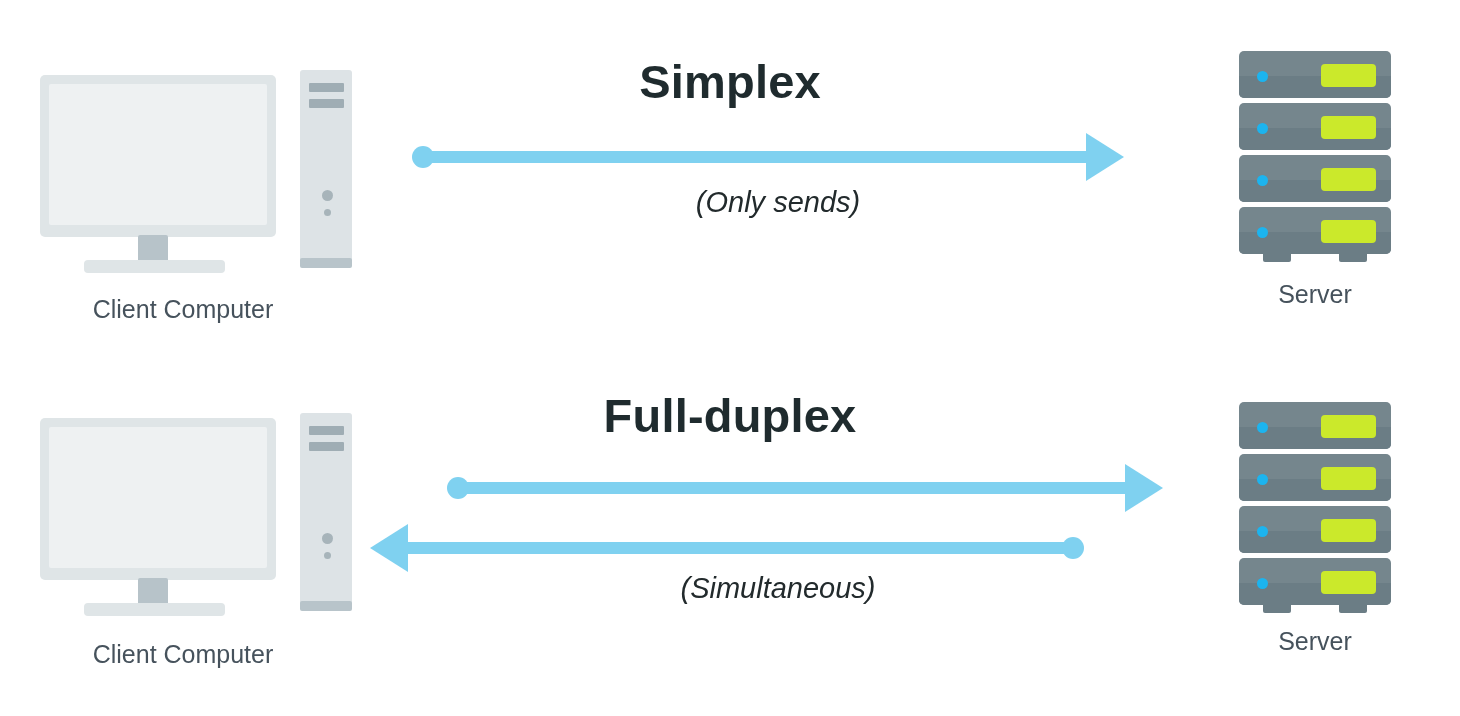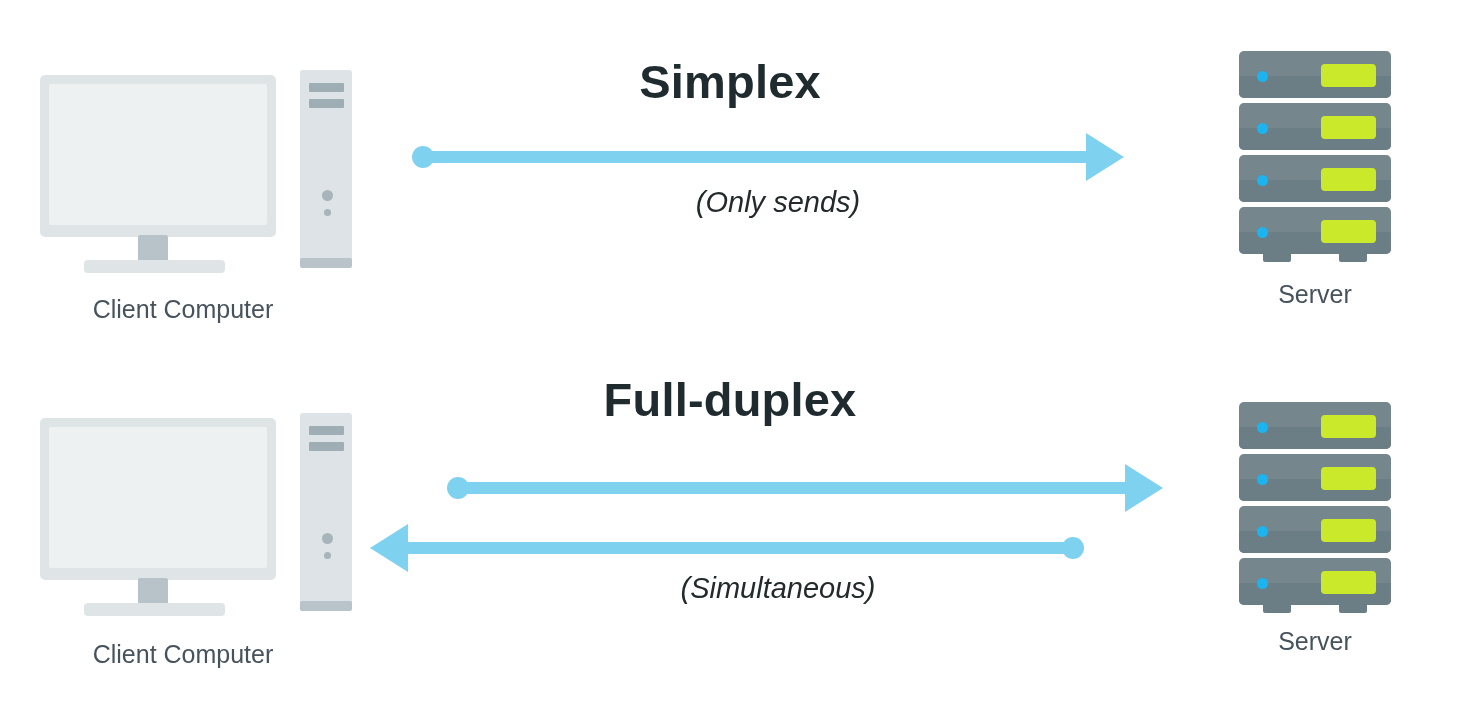--- a/index.html
+++ b/index.html
@@ -25,21 +25,21 @@
     text-align: center;
     left: 0;
     font-family: "Liberation Sans", sans-serif;
     font-weight: 700;
     font-size: 47px;
     color: #1f2b2e;
     letter-spacing: 0.2px;
     white-space: nowrap;
   }
   #title-simplex { top: 54px; }
-  #title-fullduplex { top: 372px; }
+  #title-fullduplex { top: 388px; }
 
   .section-caption {
     position: absolute;
     width: 100%;
     text-align: center;
     left: 0;
     font-family: "Liberation Sans", sans-serif;
     font-style: italic;
     font-size: 29px;
     color: #222a2c;

